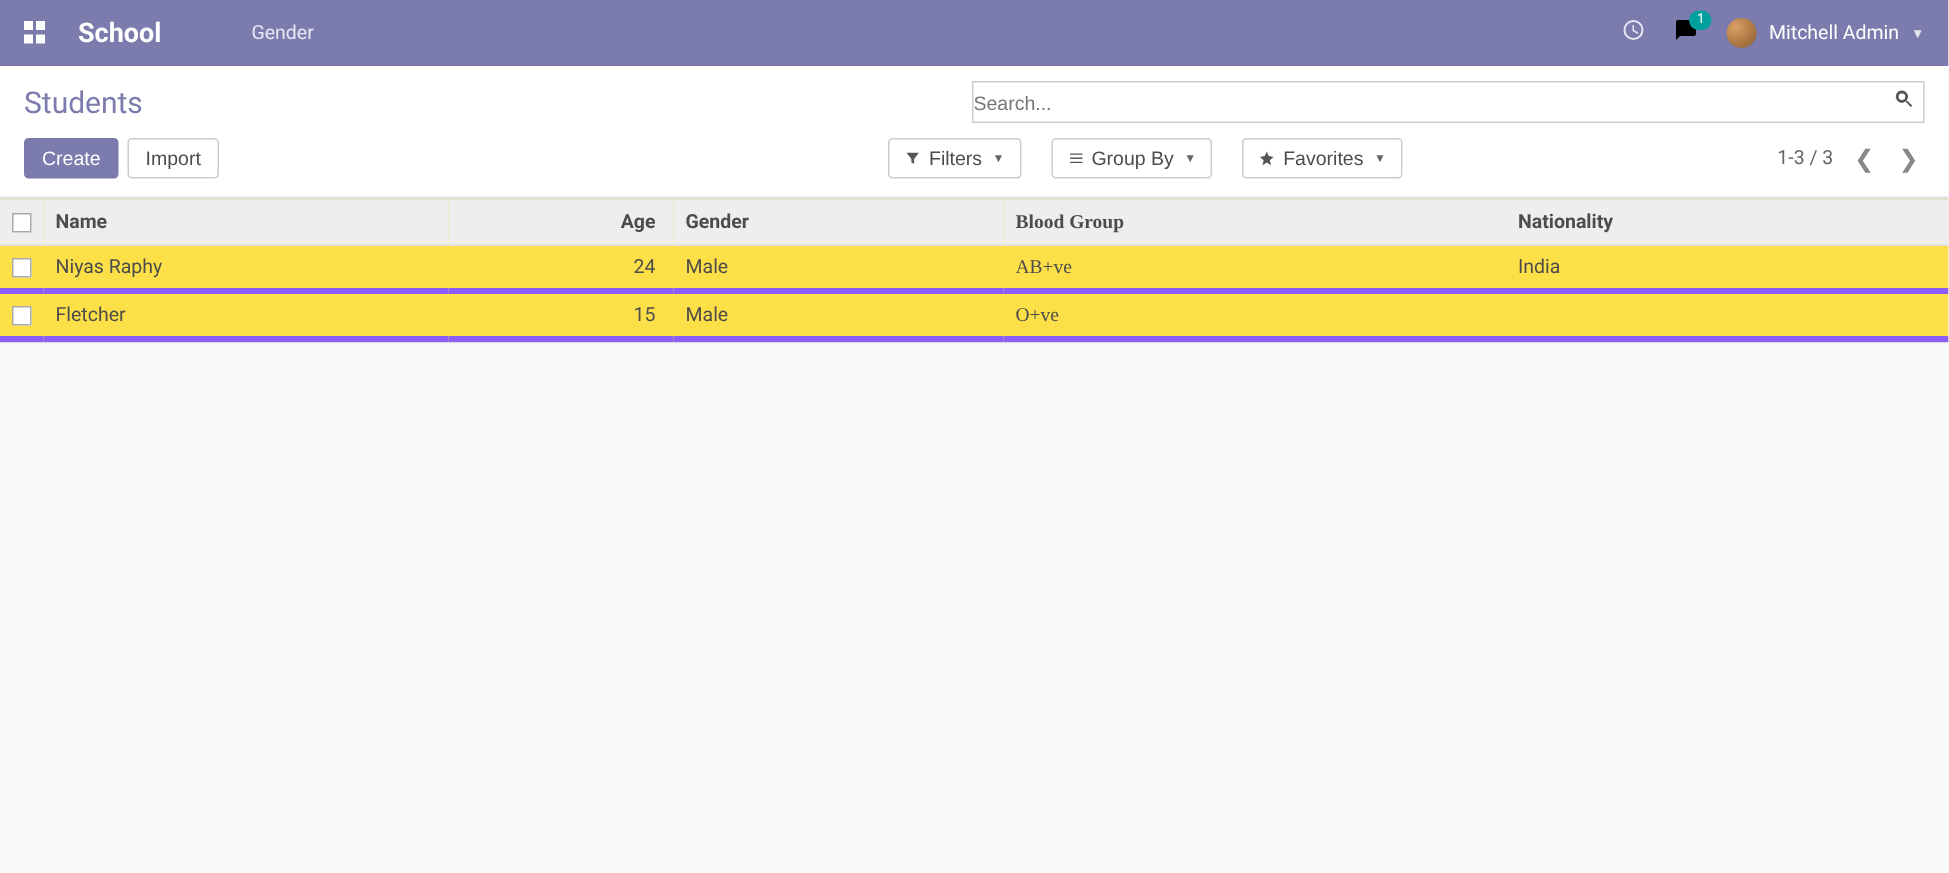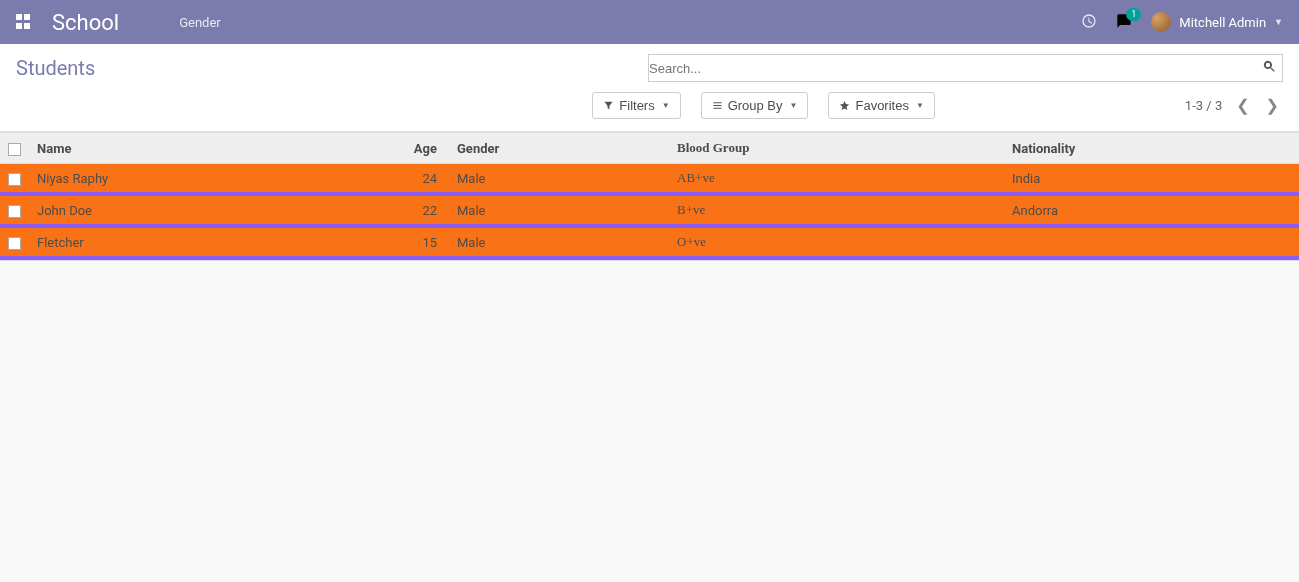--- a/index.html
+++ b/index.html
@@ -3,21 +3,21 @@
 <meta charset="utf-8">
 <style>
 * { box-sizing: border-box; margin: 0; padding: 0; }
 body { font-family: -apple-system, BlinkMacSystemFont, "Segoe UI", Roboto, "Helvetica Neue", Arial, sans-serif; font-size: 13px; color: #4c4c4c; background: #f9f9f9; }
 
 
 .navbar { background: #7c7bad; height: 44px; display: flex; align-items: center; padding: 0 16px; color: #fff; }
 .navbar-left { display: flex; align-items: center; gap: 20px; }
 .apps-icon { width: 16px; height: 16px; display: flex; flex-wrap: wrap; gap: 2px; cursor: pointer; }
 .apps-icon span { width: 6px; height: 6px; background: #fff; display: block; }
-.brand { font-size: 22px; font-weight: 400; color: #fff; }
+.brand { font-size: 18px; font-weight: 700; color: #fff; }
 .menu-item { font-size: 13px; color: #e8e7f3; cursor: pointer; margin-left: 40px; }
 .navbar-right { margin-left: auto; display: flex; align-items: center; gap: 18px; }
 .clock-icon svg, .chat-icon svg { fill: #e8e7f3; }
 .chat-wrap { position: relative; cursor: pointer; }
 .badge { position: absolute; top: -5px; right: -8px; background: #00a09d; color: #fff; font-size: 9px; border-radius: 8px; padding: 1px 5px; line-height: 11px; }
 .user { display: flex; align-items: center; gap: 8px; cursor: pointer; color: #fff; font-size: 13px; }
 .avatar { width: 20px; height: 20px; border-radius: 50%; background: radial-gradient(circle at 30% 30%, #d9a066, #8b5a2b); }
 .caret-down { font-size: 9px; opacity: 0.8; }
 
 
@@ -34,21 +34,21 @@
 .btn-primary { background: #7c7bad; color: #fff; border-color: #7c7bad; }
 .btns-right { margin-left: auto; display: flex; align-items: center; gap: 0; }
 .filter-btns { display: flex; gap: 20px; margin-right: 250px; }
 .filter-btn { border: 1px solid #ccc; background: #fff; padding: 5px 10px; font-size: 13px; cursor: pointer; display: inline-flex; align-items: center; gap: 5px; border-radius: 3px; color: #4c4c4c; }
 .filter-btn .tri { font-size: 8px; margin-left: 2px; color: #666; }
 .pager { display: flex; align-items: center; gap: 10px; color: #666; font-size: 13px; }
 .pager-arrows { display: flex; gap: 8px; }
 .pager-arrow { cursor: pointer; color: #888; font-size: 16px; padding: 2px 4px; }
 
 
-table { width: 100%; border-collapse: collapse; background: #f97316; }
+table { width: 100%; border-collapse: collapse; background: #fde047; }
 thead th { background: #eeeeee; text-align: left; padding: 7px 8px; font-weight: 700; font-size: 13px; color: #4c4c4c; border-bottom: 1px solid #ddd; border-top: 1px solid #ddd; }
 tbody td { padding: 6px 8px; font-size: 13px; color: #4c4c4c; border-bottom: 4px solid #8b5cf6; }
 th.check, td.check { width: 28px; text-align: center; }
 .ck { width: 13px; height: 13px; border: 1px solid #aaa; display: inline-block; background: #fff; vertical-align: middle; cursor: pointer; }
 th.age, td.age { text-align: right; width: 150px; padding-right: 12px; }
 th.name, td.name { width: 270px; }
 th.gender, td.gender { width: 220px; }
 th.blood, td.blood { width: 335px; font-family: Liberation Serif, serif; }
 th.nat, td.nat { }
 
@@ -94,20 +94,24 @@
     <div class="search-wrap">
       <input class="search-input" placeholder="Search..." style="">
       <span class="search-btn">
         <svg width="15" height="15" viewBox="0 0 24 24" fill="#555">
             <path d="M15.5 14h-.79l-.28-.27a6.5 6.5 0 1 0-.7.7l.27.28v.79l5 4.99L20.49 19l-4.99-5zM6 9.5A3.5 3.5 0 1 1 9.5 13 3.5 3.5 0 0 1 6 9.5z"></path>
           </svg>
       </span>
     </div>
   </div>
   <div class="cp-row2">
+    <div class="btns-left">
+      <button class="btn btn-primary">Create</button>
+      <button class="btn">Import</button>
+    </div>
     <div class="btns-right">
       <div class="filter-btns">
         <button class="filter-btn">
           <svg width="11" height="11" viewBox="0 0 24 24" fill="#555">
               <path d="M3 4h18l-7 9v7l-4-2v-5L3 4z"></path>
             </svg>
           <span>Filters</span>
           <span class="tri">▼</span>
         </button>
         <button class="filter-btn">
@@ -152,28 +156,20 @@
   <tr>
           <td class="check"><span class="ck"></span></td>
           <td class="name">Niyas Raphy</td>
           <td class="age">24</td>
           <td class="gender">Male</td>
           <td class="blood">AB+ve</td>
           <td class="nat">India</td>
         </tr>
         <tr>
           <td class="check"><span class="ck"></span></td>
-          <td class="name">John Doe</td>
-          <td class="age">22</td>
-          <td class="gender">Male</td>
-          <td class="blood">B+ve</td>
-          <td class="nat">Andorra</td>
-        </tr>
-        <tr>
-          <td class="check"><span class="ck"></span></td>
           <td class="name">Fletcher</td>
           <td class="age">15</td>
           <td class="gender">Male</td>
           <td class="blood">O+ve</td>
           <td class="nat"></td>
         </tr>
       </tbody>
 </table>
 </div>
 

